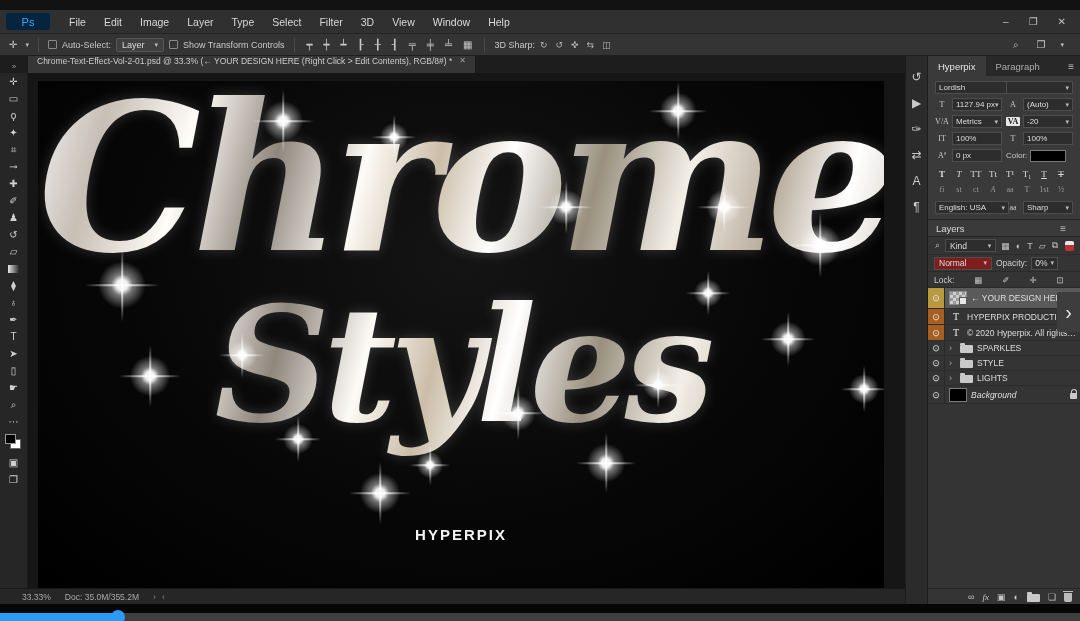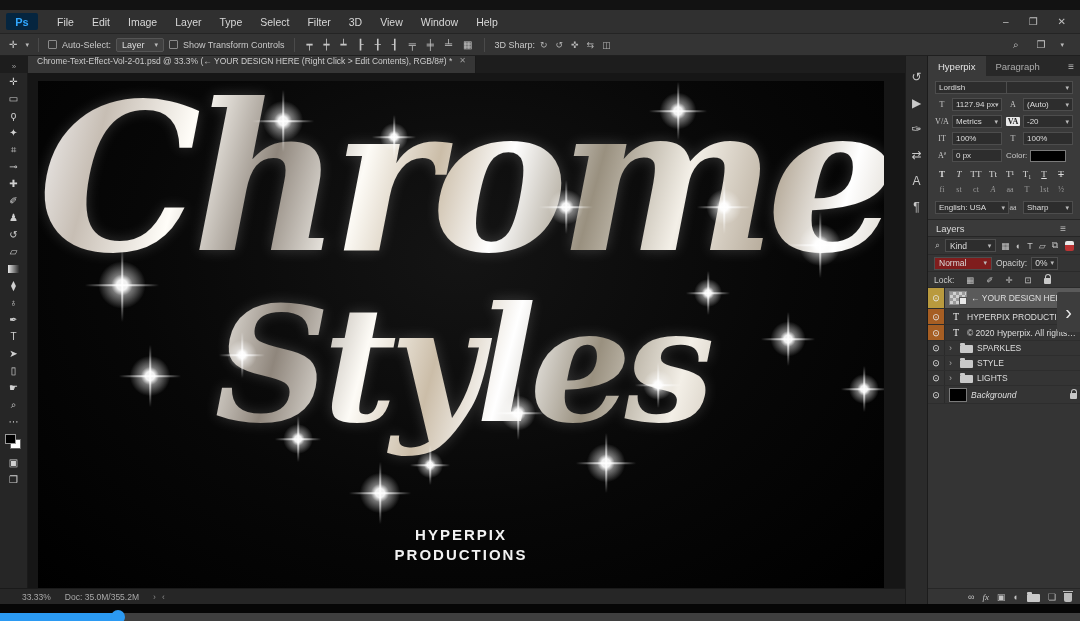--- a/index.html
+++ b/index.html
@@ -2,21 +2,21 @@
 <html><head>
 <meta charset="utf-8">
 <style>
 *{box-sizing:border-box;margin:0;padding:0}
 html,body{width:1080px;height:621px;overflow:hidden}
 body{position:relative;background:#151515;font-family:"Liberation Sans",sans-serif;color:#cfcfcf}
 .abs{position:absolute}
 
 .top-strip{left:0;top:0;width:1080px;height:10px;background:#121212}
 .menubar{left:0;top:10px;width:1080px;height:24px;background:#303030;display:flex;align-items:center;padding-left:6px;border-bottom:1px solid #242424}
-.ps-logo{width:32px;height:17px;background:#05253f;color:#31a8ff;font-weight:bold;font-size:11px;display:flex;align-items:center;justify-content:center;border-radius:2px;margin-right:10px}
+.ps-logo{width:44px;height:17px;background:#05253f;color:#31a8ff;font-weight:normal;font-size:11px;display:flex;align-items:center;justify-content:center;border-radius:2px;margin-right:10px}
 .menu-item{font-size:10.5px;color:#d8d8d8;padding:0 9px;cursor:default}
 .win-controls{margin-left:auto;display:flex;gap:20px;padding-right:14px;font-size:10px;color:#c0c0c0;align-items:center}
 .optionsbar{left:0;top:34px;width:1080px;height:22px;background:#343434;display:flex;align-items:center;padding:0 6px;gap:5px;border-bottom:1px solid #1f1f1f;font-size:9px}
 .oicon{font-size:10px;color:#c6c6c6;padding:0 3px}
 .osep{width:1px;height:14px;background:#4a4a4a;margin:0 4px}
 .chk{width:9px;height:9px;border:1px solid #8a8a8a;border-radius:1px;background:transparent;flex:none}
 .olabel{color:#c9c9c9}
 .opt-select{display:flex;align-items:center;gap:10px;background:#404040;border:1px solid #555;padding:1px 5px;border-radius:2px;color:#ddd}
 .caret{font-size:7px;color:#bbb}
 .mode-icons{display:flex;gap:8px;color:#b5b5b5}
@@ -69,21 +69,21 @@
 
 .layersbody{flex:1;display:flex;flex-direction:column;background:#343434;position:relative}
 .lhead{height:17px;display:flex;align-items:center;padding:0 8px;font-size:9.5px;color:#dadada;background:#3a3a3a;border-bottom:1px solid #262626}
 .lfilter{height:18px;display:flex;align-items:center;gap:4px;padding:0 6px;font-size:8.5px;border-bottom:1px solid #2a2a2a}
 .kindsel{display:flex;align-items:center;gap:8px;background:#2d2d2d;border:1px solid #4d4d4d;height:13px;padding:0 4px;color:#ddd;width:52px;justify-content:space-between}
 .ficon{font-size:9px;color:#c4c4c4;padding:0 1px}
 .ftoggle{width:9px;height:10px;border-radius:2px;background:linear-gradient(180deg,#e8e8e8 45%,#b33 45%);margin-left:2px}
 .lblend{height:17px;display:flex;align-items:center;gap:4px;padding:0 6px;font-size:8.5px;border-bottom:1px solid #2a2a2a}
 .blendsel{display:flex;align-items:center;justify-content:space-between;background:#7f1d1d;border:1px solid #4d4d4d;height:13px;padding:0 4px;color:#ddd;width:58px}
 .opfield{display:flex;align-items:center;gap:3px;background:#2d2d2d;border:1px solid #4d4d4d;height:13px;padding:0 3px;color:#ddd}
-.llock{height:16px;display:flex;align-items:center;gap:12px;padding:0 6px;font-size:8.5px;border-bottom:1px solid #2a2a2a;color:#c9c9c9}
+.llock{height:16px;display:flex;align-items:center;gap:20px;padding:0 6px;font-size:8.5px;border-bottom:1px solid #2a2a2a;color:#c9c9c9}
 .lockrow-icon{font-size:8.5px;color:#c4c4c4}
 .lrow{display:flex;align-items:center;gap:4px;font-size:8.5px;color:#dedede;border-bottom:1px solid #2d2d2d;height:16px;padding-right:3px}
 .lrow.selected{background:#5a5a5a}
 .eyebox{width:17px;align-self:stretch;display:flex;align-items:center;justify-content:center;border-right:1px solid #2a2a2a;font-size:9px;color:#e8e8e8;flex:none}
 .eyebox.yellow{background:#b99a3e}
 .eyebox.orange{background:#a65e23}
 .lname{white-space:nowrap;overflow:hidden;text-overflow:ellipsis;flex:1}
 .tthumb{width:14px;text-align:center;font-size:10px;color:#eee;font-family:"Liberation Serif",serif;flex:none}
 .disc{font-size:9px;color:#aaa;width:7px;flex:none}
 .folder{width:13px;height:8px;background:#c9c9c9;position:relative;border-radius:1px;flex:none;margin-top:2px}
@@ -270,21 +270,20 @@
     <span class="sp" style="left:342px;top:412px;width:46px;height:46px"></span>
     <span class="sp" style="left:392px;top:384px;width:30px;height:30px"></span>
     <span class="sp" style="left:480px;top:332px;width:40px;height:40px"></span>
     <span class="sp" style="left:568px;top:382px;width:44px;height:44px"></span>
     <span class="sp" style="left:620px;top:304px;width:34px;height:34px"></span>
     <span class="sp" style="left:670px;top:212px;width:32px;height:32px"></span>
     <span class="sp" style="left:750px;top:258px;width:40px;height:40px"></span>
     <span class="sp" style="left:826px;top:308px;width:34px;height:34px"></span>
     <div class="credits">
       <div>HYPERPIX</div>
-      <div>PRODUCTIONS</div>
     </div>
   </div>
 </div>
 
 <div class="abs hscroll"></div>
 <div class="abs statusrow">
   <span>33.33%</span>
   <span>Doc: 35.0M/355.2M</span>
   <span class="status-arrows">
     <span>›</span>

